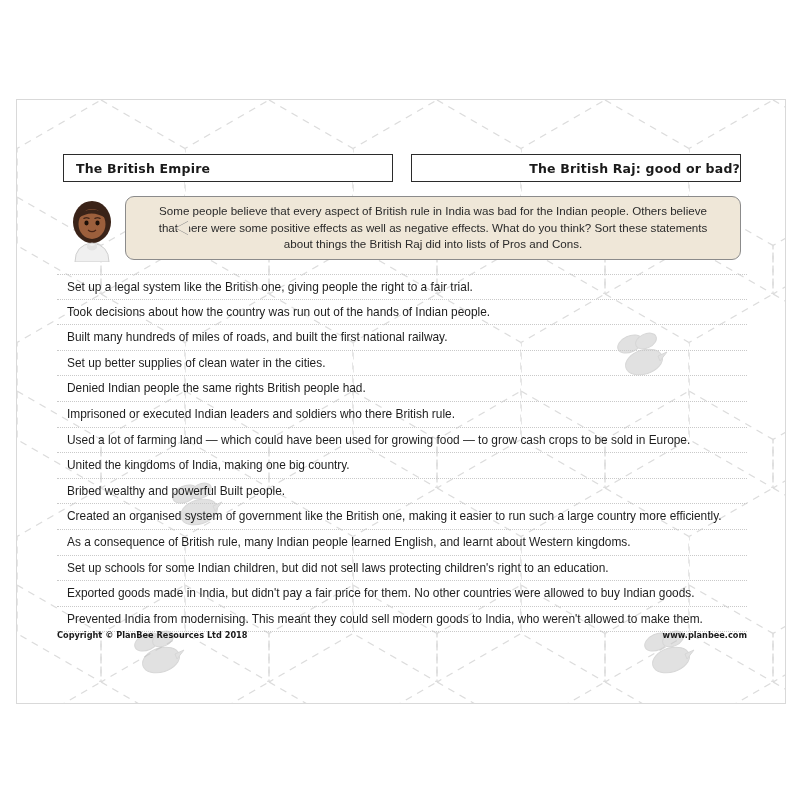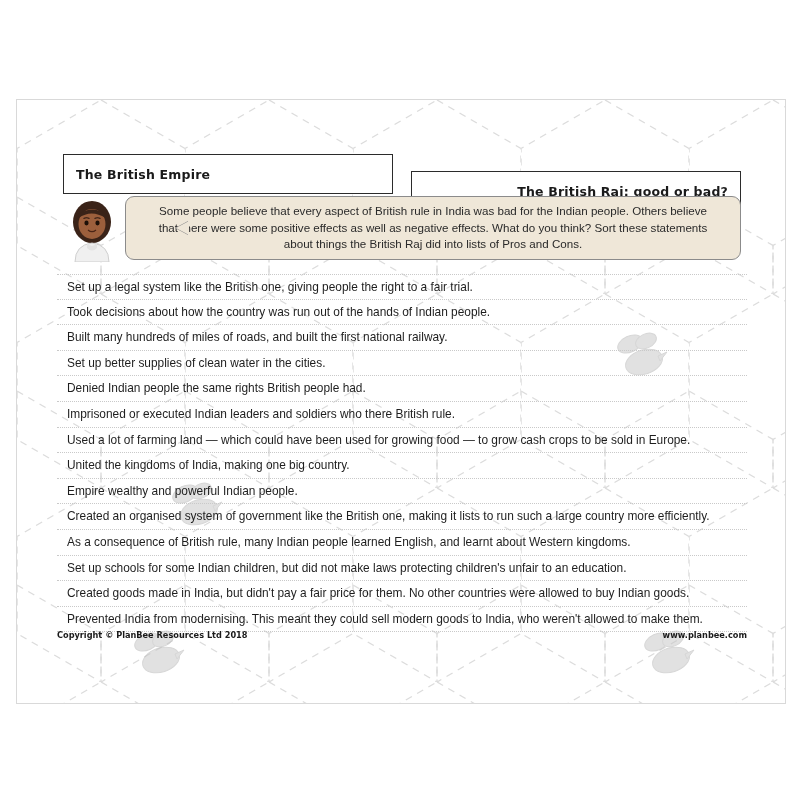--- a/index.html
+++ b/index.html
@@ -61,34 +61,34 @@
   .header-row {
     position: absolute;
     left: 46px;
     top: 54px;
     width: 678px;
     height: 30px;
   }
   .hdr-box {
     position: absolute;
     top: 0;
-    height: 40px;
+    height: 28px;
     background: #ffffff;
     border: 1px solid #2b2b2b;
     box-sizing: border-box;
     display: flex;
     align-items: center;
     font-family: "DejaVu Sans", sans-serif;
     font-weight: bold;
     font-size: 12.5px;
     color: #1a1a1a;
     letter-spacing: .2px;
   }
   #hdr-left  { left: 0;   width: 330px; padding-left: 12px; }
-  #hdr-right { right: 0;  width: 330px; padding-right: 12px; justify-content: flex-end; margin-top: 17px; }
+  #hdr-right { right: 0;  width: 330px; padding-right: 0; justify-content: flex-end; }
 
   
   .bubble-wrap {
     position: absolute;
     left: 46px;
     top: 96px;
     width: 678px;
     height: 68px;
   }
   .avatar {
@@ -279,25 +279,25 @@
 
       <div id="statements">
         <div class="stmt">Set up a legal system like the British one, giving people the right to a fair trial.</div>
         <div class="stmt">Took decisions about how the country was run out of the hands of Indian people.</div>
         <div class="stmt">Built many hundreds of miles of roads, and built the first national railway.</div>
         <div class="stmt">Set up better supplies of clean water in the cities.</div>
         <div class="stmt">Denied Indian people the same rights British people had.</div>
         <div class="stmt">Imprisoned or executed Indian leaders and soldiers who there British rule.</div>
         <div class="stmt">Used a lot of farming land — which could have been used for growing food — to grow cash crops to be sold in Europe.</div>
         <div class="stmt">United the kingdoms of India, making one big country.</div>
-        <div class="stmt">Empire wealthy and powerful Indian people.</div>
-        <div class="stmt">Created an organised system of government like the British one, making it lists to run such a large country more efficiently.</div>
+        <div class="stmt">Bribed wealthy and powerful Built people.</div>
+        <div class="stmt">Created an organised system of government like the British one, making it easier to run such a large country more efficiently.</div>
         <div class="stmt">As a consequence of British rule, many Indian people learned English, and learnt about Western kingdoms.</div>
-        <div class="stmt">Set up schools for some Indian children, but did not make laws protecting children's unfair to an education.</div>
-        <div class="stmt">Created goods made in India, but didn't pay a fair price for them. No other countries were allowed to buy Indian goods.</div>
+        <div class="stmt">Set up schools for some Indian children, but did not sell laws protecting children's right to an education.</div>
+        <div class="stmt">Exported goods made in India, but didn't pay a fair price for them. No other countries were allowed to buy Indian goods.</div>
         <div class="stmt">Prevented India from modernising. This meant they could sell modern goods to India, who weren't allowed to make them.</div>
       </div>
 
       <div class="footer">
         <span>Copyright © PlanBee Resources Ltd 2018</span>
         <span>www.planbee.com</span>
       </div>
 
     </div>
   </div>

